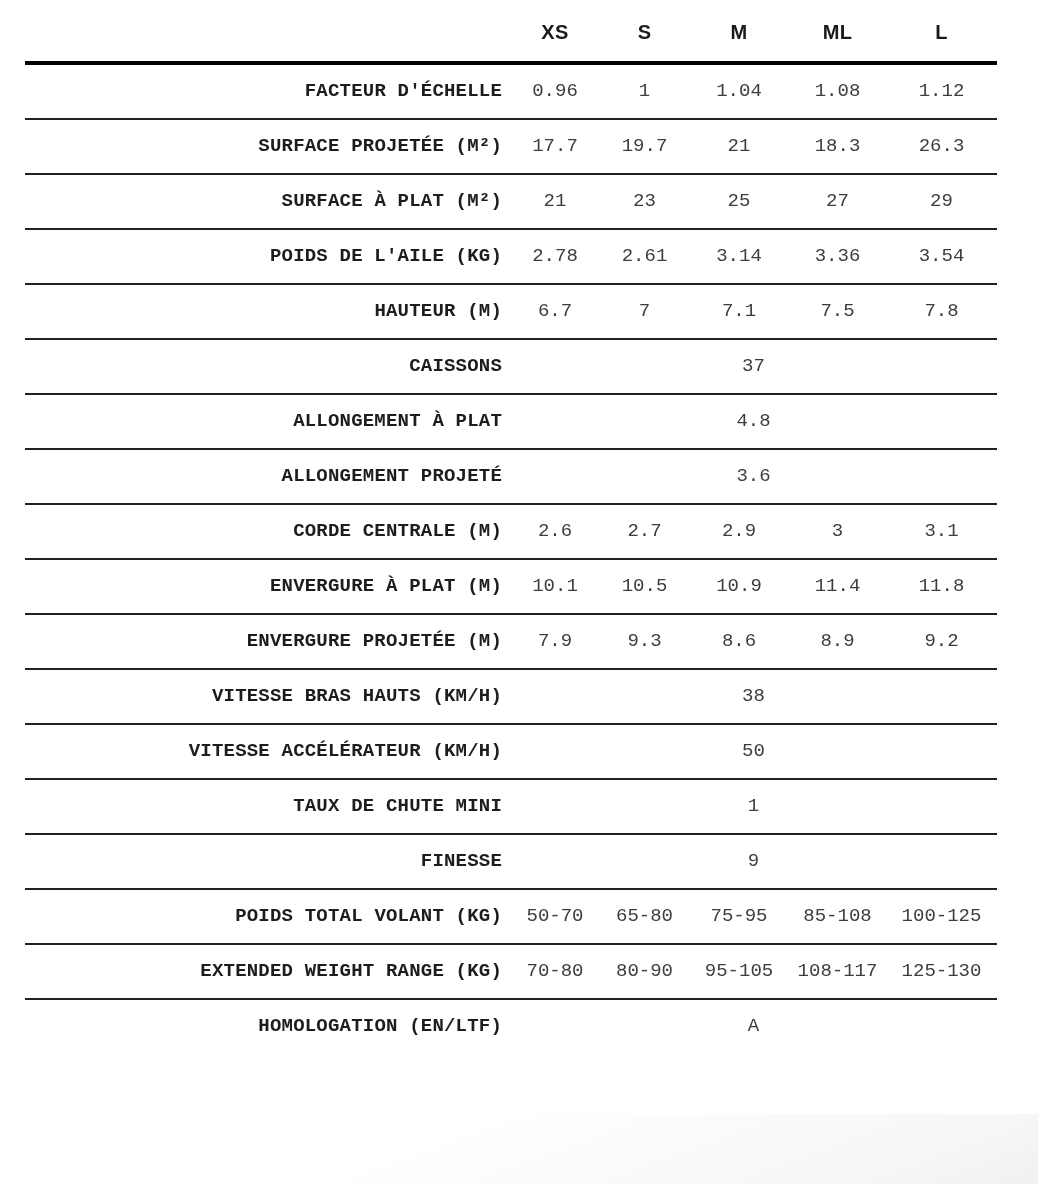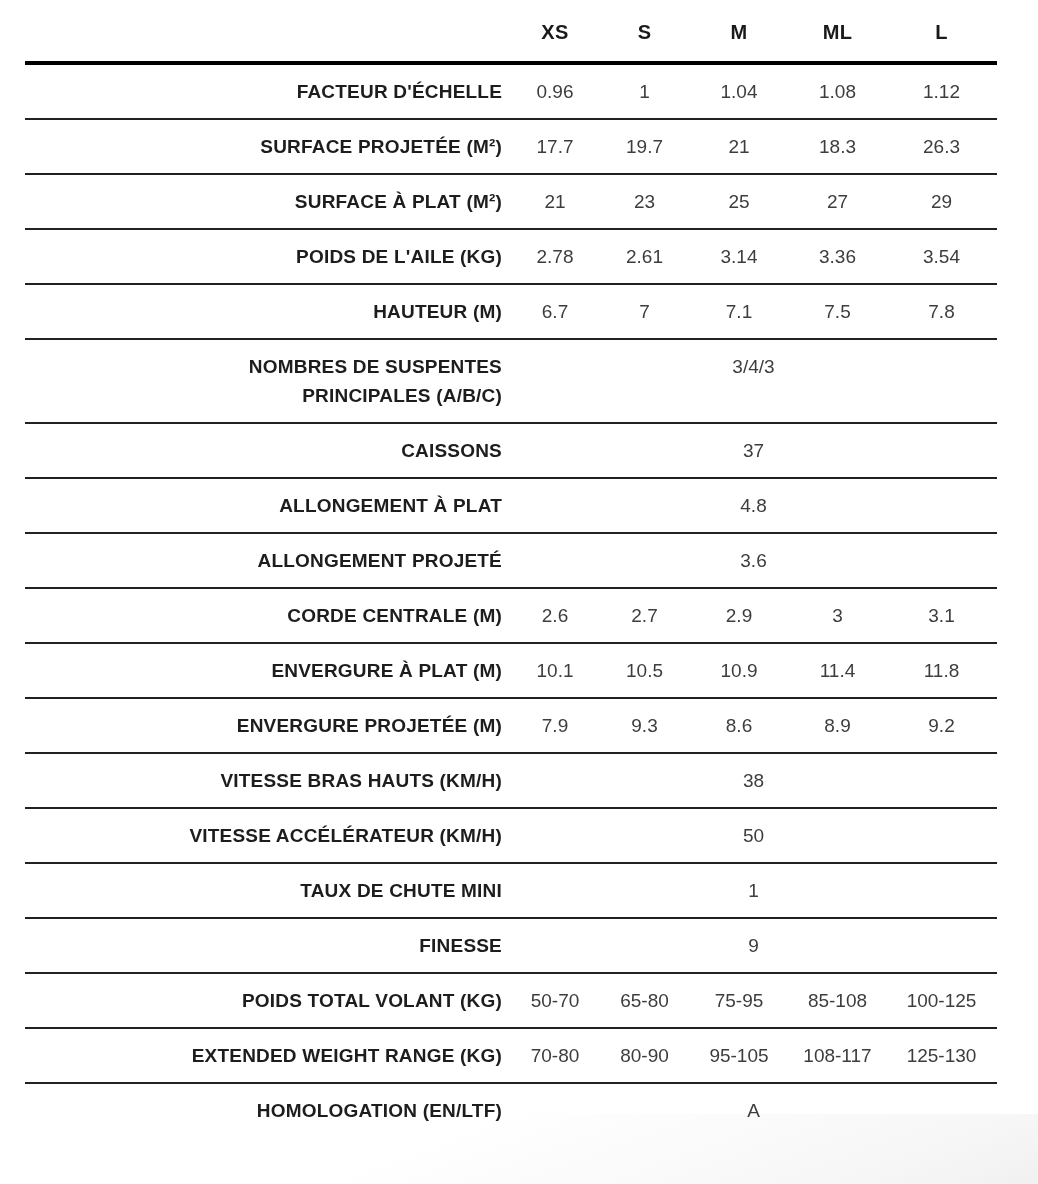--- a/index.html
+++ b/index.html
@@ -29,20 +29,21 @@
   thead th {
     font-weight: bold;
     font-size: 20px;
     color: #1a1a1a;
     text-align: center;
     padding: 21px 0 17px 0;
     letter-spacing: 0.3px;
   }
   tbody tr {
     border-bottom: 2px solid #212121;
+    font-family: Liberation Mono, monospace;
   }
   tbody tr:last-child {
     border-bottom: none;
   }
   td.row-label {
     text-align: right;
     font-weight: bold;
     font-size: 19px;
     color: #1d1d1d;
     padding: 12px 8px 12px 0;
@@ -126,25 +127,20 @@
       </tr>
       <tr>
         <td class="row-label">HAUTEUR (M)</td>
         <td class="cell-value">6.7</td>
         <td class="cell-value">7</td>
         <td class="cell-value">7.1</td>
         <td class="cell-value">7.5</td>
         <td class="cell-value">7.8</td>
       </tr>
       <tr>
-        <td class="row-label">NOMBRES DE SUSPENTES
-PRINCIPALES (A/B/C)</td>
-        <td class="cell-value" colspan="5">3/4/3</td>
-      </tr>
-      <tr>
         <td class="row-label">CAISSONS</td>
         <td class="cell-value" colspan="5">37</td>
       </tr>
       <tr>
         <td class="row-label">ALLONGEMENT À PLAT</td>
         <td class="cell-value" colspan="5">4.8</td>
       </tr>
       <tr>
         <td class="row-label">ALLONGEMENT PROJETÉ</td>
         <td class="cell-value" colspan="5">3.6</td>

